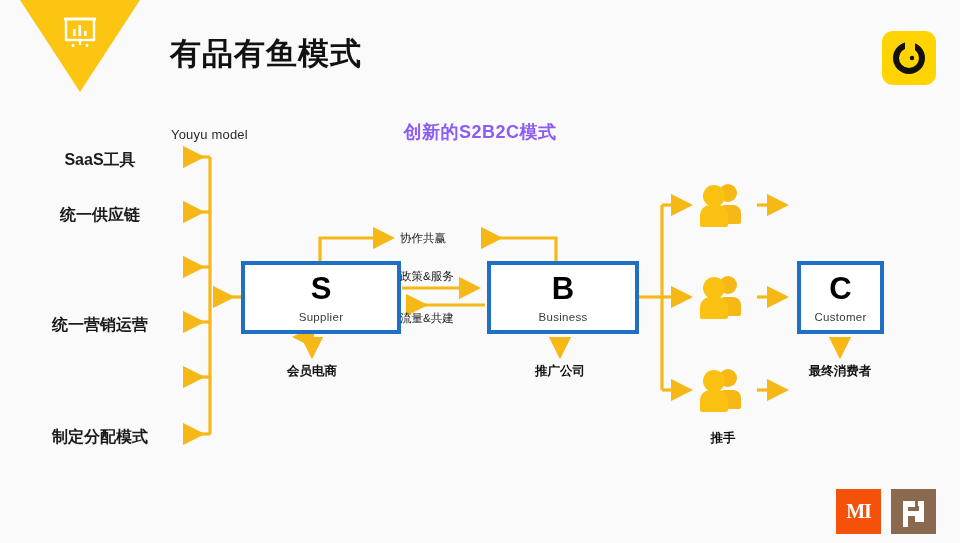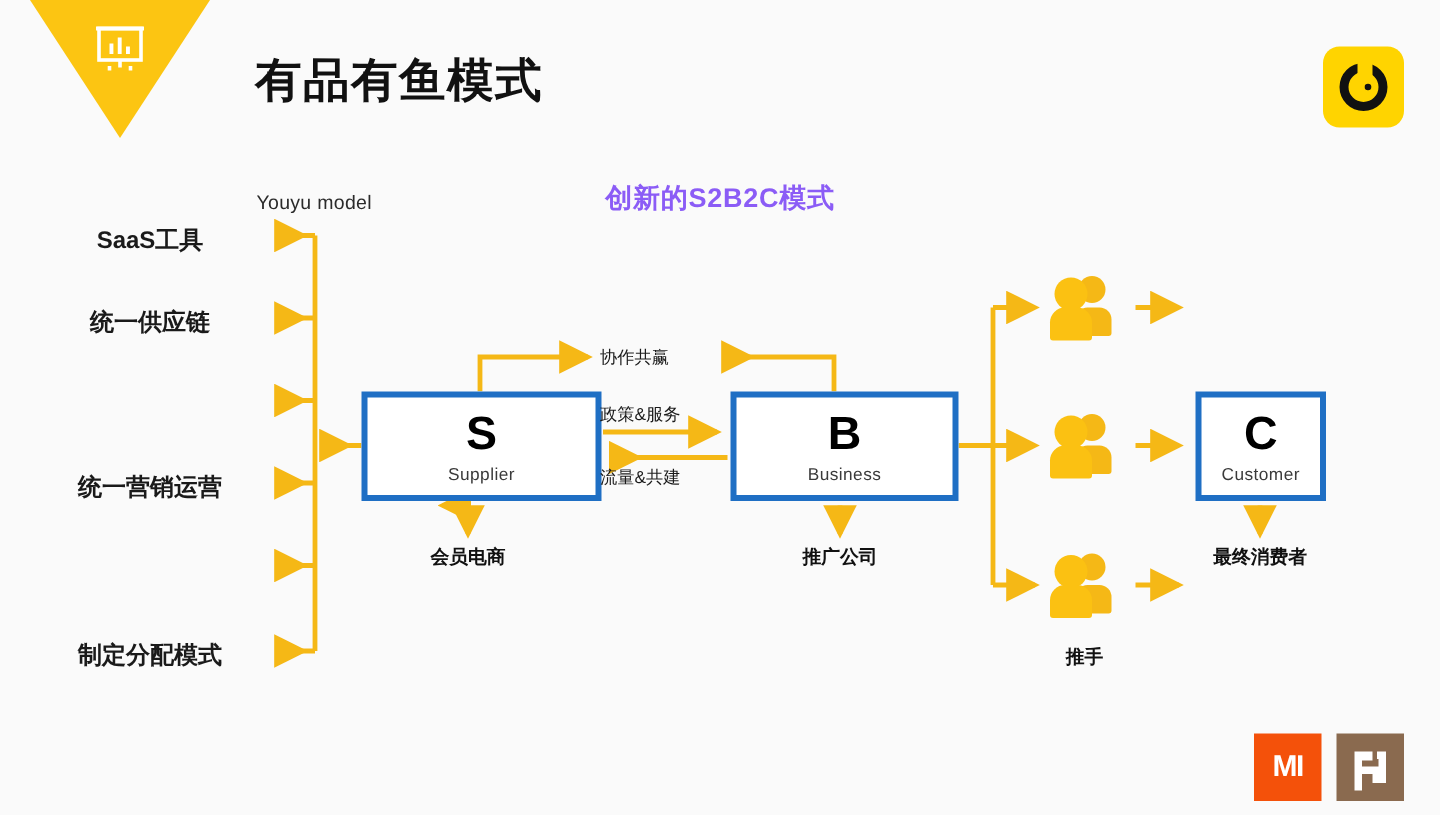--- a/index.html
+++ b/index.html
@@ -77,21 +77,21 @@
   
   .people{position:absolute;width:52px;height:46px;}
 
   
   .mi-logo{
     position:absolute;left:836px;top:489px;width:45px;height:45px;
     background:#F4510A;display:flex;align-items:center;justify-content:center;
   }
   .mi-text{
     color:#fff;font-size:20px;font-weight:bold;letter-spacing:-1px;
-    font-family:Liberation Sans, sans-serif;
+    font-family:Liberation Serif, serif;
     text-align:right;
   }
   .youpin-logo{
     position:absolute;left:891px;top:489px;width:45px;height:45px;
     background:#8A6A4F;display:flex;align-items:center;justify-content:center;
   }
 </style>
 </head>
 <body>
 

